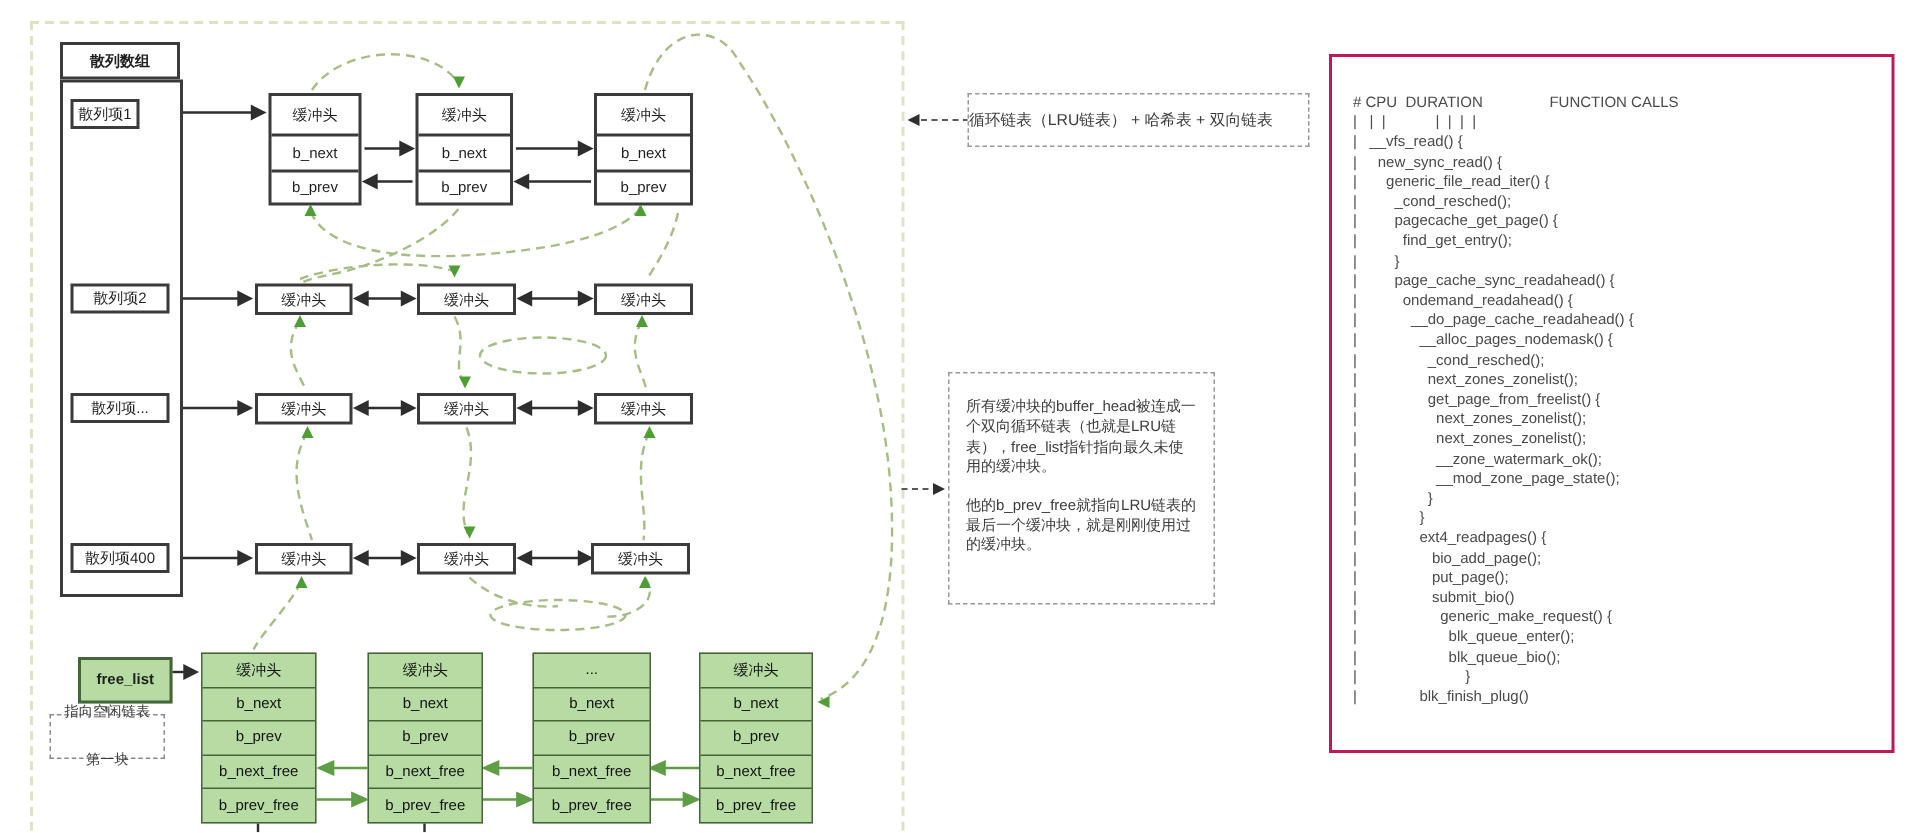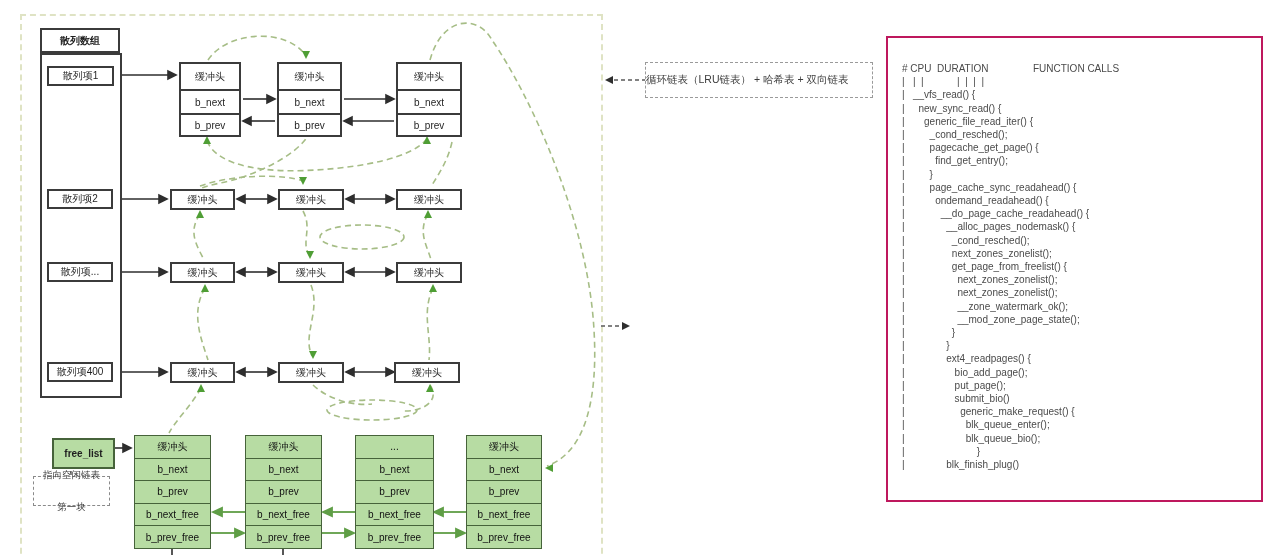--- a/index.html
+++ b/index.html
@@ -146,21 +146,21 @@
       <polygon points="430,384 426,392 434,392"></polygon>
       <polygon points="545,468 553,464 553,472"></polygon>
     </g>
   </svg>
 
   <div class="box bold" style="left:40px;top:28px;width:80px;height:25px;">
     <span>散列数组</span>
   </div>
   <div class="box" style="left:40px;top:53px;width:82px;height:345px;"></div>
 
-  <div class="box" style="left:47px;top:66px;width:67px;height:20px;">
+  <div class="box" style="left:47px;top:66px;width:46px;height:20px;">
     <span>散列项1</span>
   </div>
   <div class="box" style="left:47px;top:189px;width:66px;height:20px;">
     <span>散列项2</span>
   </div>
   <div class="box" style="left:47px;top:262px;width:66px;height:20px;">
     <span>散列项...</span>
   </div>
   <div class="box" style="left:47px;top:362px;width:66px;height:20px;">
     <span>散列项400</span>
@@ -246,20 +246,24 @@
     <div>b_next</div>
     <div>b_prev</div>
     <div>b_next_free</div>
     <div>b_prev_free</div>
   </div>
 
   <div class="dashedbox legend" style="left:645px;top:62px;width:228px;height:36px;">
     <span>循环链表（LRU链表） + 哈希表 + 双向链表</span>
   </div>
 
+  <div class="dashedbox notebox" style="left:632px;top:248px;width:178px;height:155px;">
+    <p>所有缓冲块的buffer_head被连成一个双向循环链表（也就是LRU链表），free_list指针指向最久未使用的缓冲块。</p>
+    <p>他的b_prev_free就指向LRU链表的最后一个缓冲块，就是刚刚使用过的缓冲块。</p>
+  </div>
 
   <div class="code-panel">
       <div class="code-line"># CPU  DURATION                FUNCTION CALLS</div>
       <div class="code-line">|   |  |            |  |  |  |</div>
       <div class="code-line">|   __vfs_read() {</div>
       <div class="code-line">|     new_sync_read() {</div>
       <div class="code-line">|       generic_file_read_iter() {</div>
       <div class="code-line">|         _cond_resched();</div>
       <div class="code-line">|         pagecache_get_page() {</div>
       <div class="code-line">|           find_get_entry();</div>

